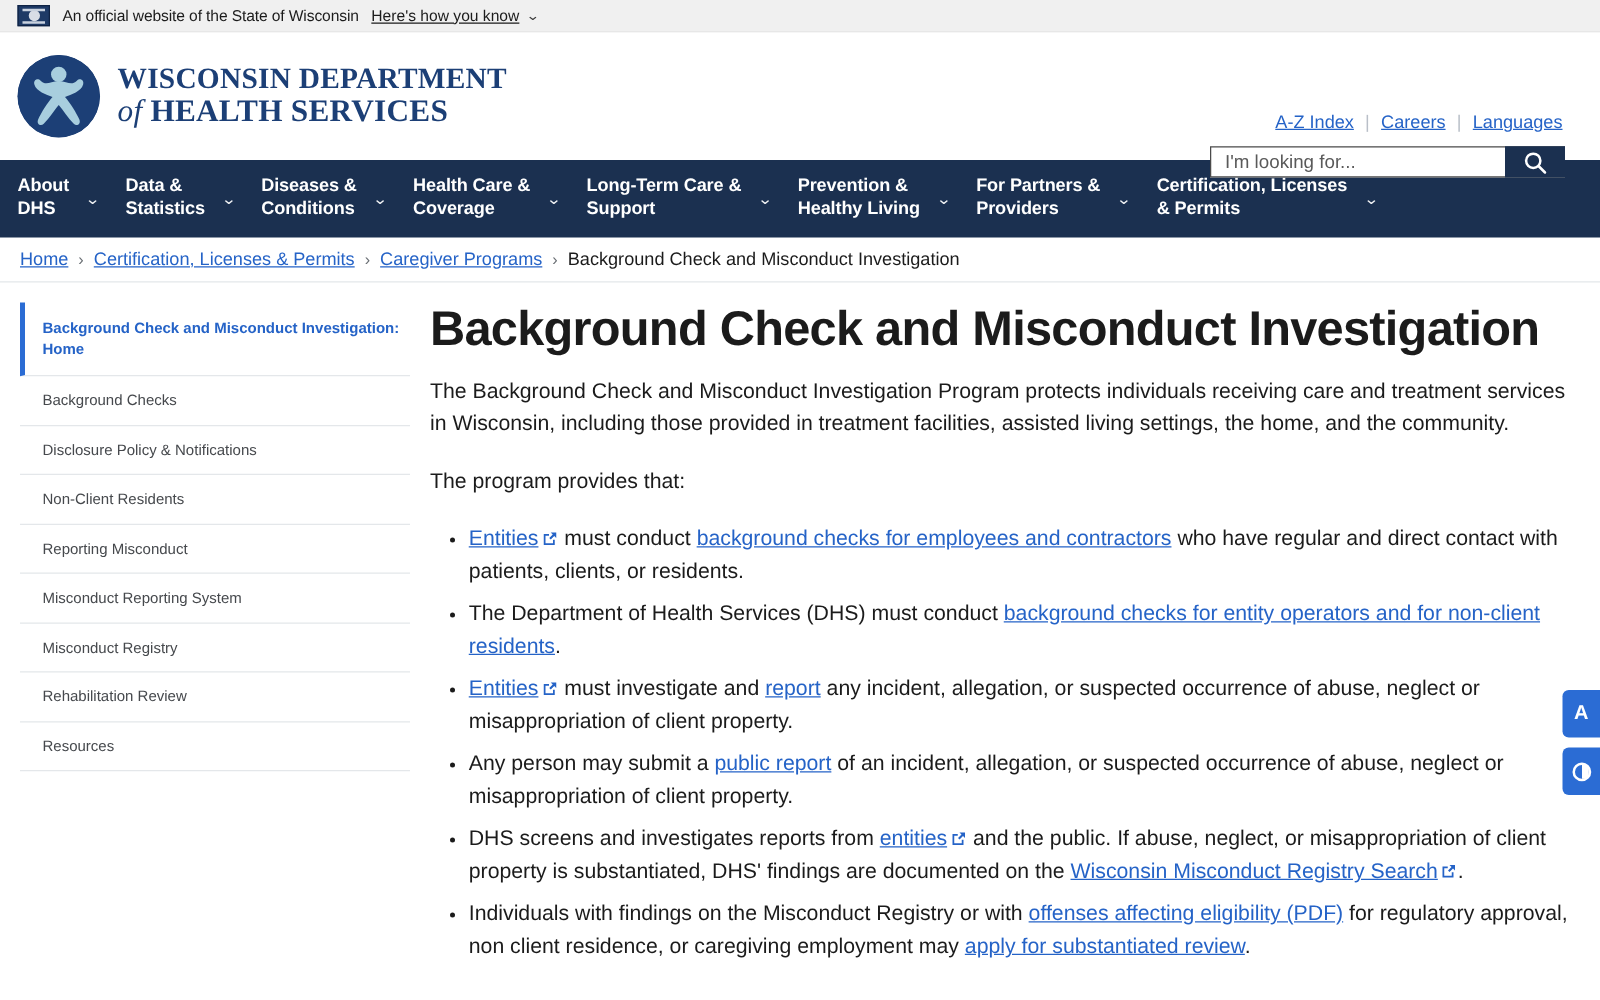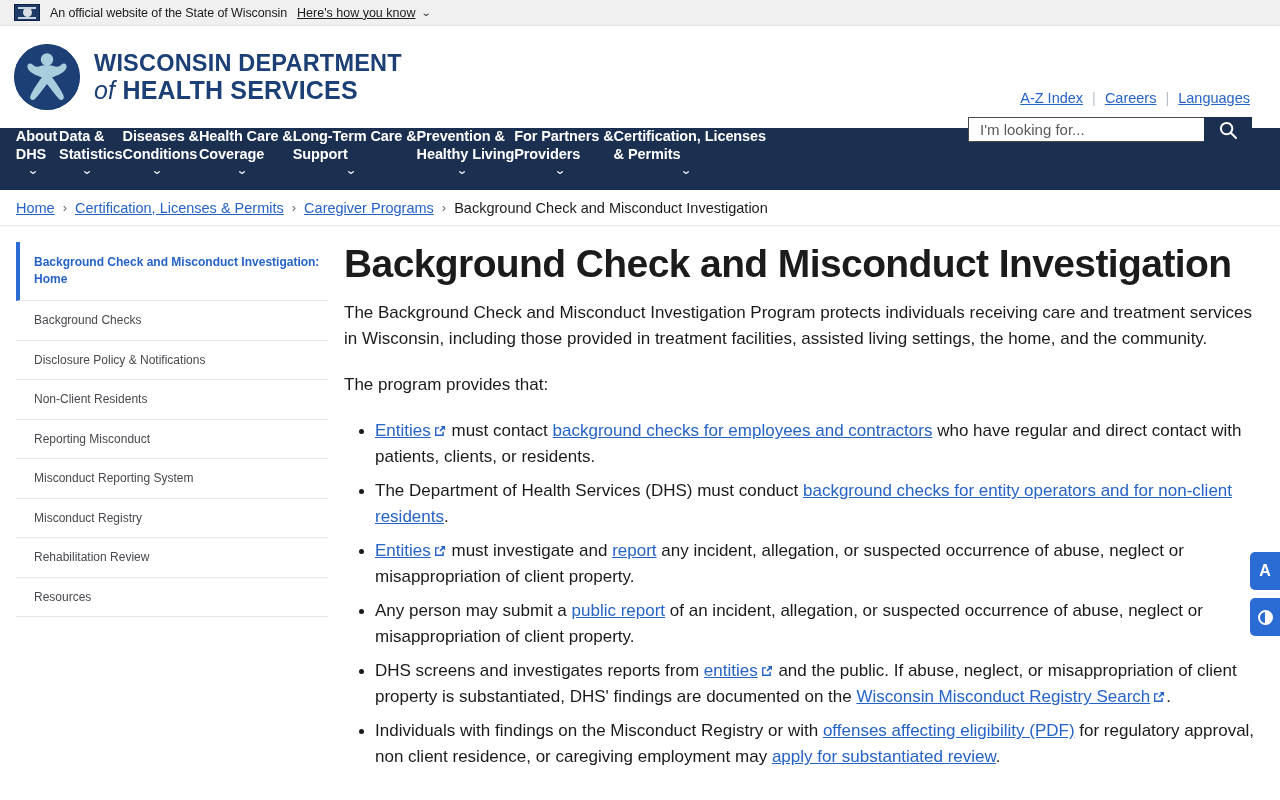--- a/index.html
+++ b/index.html
@@ -76,21 +76,21 @@
     width: 66px; height: 66px;
     border-radius: 50%;
     background: #1c3f76;
     position: relative;
     flex: none;
     overflow: hidden;
   }
   .brand-mark svg { position: absolute; inset: 0; }
   .brand-words {
     margin-left: 14px;
-    font-family: Liberation Sans, sans-serif;
+    font-family: Liberation Serif, serif;
     color: #1c3f76;
     line-height: 1.12;
   }
   .brand-words .l1 {
     font-size: 23.5px;
     font-weight: bold;
     letter-spacing: 0.2px;
   }
   .brand-words .l2 {
     font-size: 25px;
@@ -155,21 +155,20 @@
     height: 62px;
     display: flex;
     align-items: center;
     padding-left: 14px;
   }
   .nav-item {
     display: flex;
     align-items: center;
     height: 62px;
     cursor: pointer;
-    flex-direction: column;
   }
   .nav-item .label {
     color: #ffffff;
     font-size: 14.5px;
     font-weight: bold;
     line-height: 1.22;
     letter-spacing: -0.1px;
     white-space: pre-line;
   }
   .nav-item .chev {
@@ -415,21 +414,21 @@
       <div class="side-item"><span>Resources</span></div>
     </aside>
   <main class="content">
     <h1 class="page-title">Background Check and Misconduct Investigation</h1>
     <p>The Background Check and Misconduct Investigation Program protects individuals receiving care and treatment services in Wisconsin, including those provided in treatment facilities, assisted living settings, the home, and the community.</p>
     <p>The program provides that:</p>
     <ul id="bullets">
         <li><a href="#">Entities</a><svg class="ext-icon" viewBox="0 0 12 12">
             <path d="M1 2.2h4.2v1.4H2.4v6h6V6.8h1.4V11H1V2.2z" fill="#2563c7"></path>
             <path d="M6.6 1h4.4v4.4L9.4 3.8 6.6 6.6 5.4 5.4 8.2 2.6 6.6 1z" fill="#2563c7"></path>
-          </svg><span> must contact </span><a href="#">background checks for employees and contractors</a><span> who have regular and direct contact with patients, clients, or residents.</span></li>
+          </svg><span> must conduct </span><a href="#">background checks for employees and contractors</a><span> who have regular and direct contact with patients, clients, or residents.</span></li>
         <li><span>The Department of Health Services (DHS) must conduct </span><a href="#">background checks for entity operators and for non-client residents</a><span>.</span></li>
         <li><a href="#">Entities</a><svg class="ext-icon" viewBox="0 0 12 12">
             <path d="M1 2.2h4.2v1.4H2.4v6h6V6.8h1.4V11H1V2.2z" fill="#2563c7"></path>
             <path d="M6.6 1h4.4v4.4L9.4 3.8 6.6 6.6 5.4 5.4 8.2 2.6 6.6 1z" fill="#2563c7"></path>
           </svg><span> must investigate and </span><a href="#">report</a><span> any incident, allegation, or suspected occurrence of abuse, neglect or misappropriation of client property.</span></li>
         <li><span>Any person may submit a </span><a href="#">public report</a><span> of an incident, allegation, or suspected occurrence of abuse, neglect or misappropriation of client property.</span></li>
         <li><span>DHS screens and investigates reports from </span><a href="#">entities</a><svg class="ext-icon" viewBox="0 0 12 12">
             <path d="M1 2.2h4.2v1.4H2.4v6h6V6.8h1.4V11H1V2.2z" fill="#2563c7"></path>
             <path d="M6.6 1h4.4v4.4L9.4 3.8 6.6 6.6 5.4 5.4 8.2 2.6 6.6 1z" fill="#2563c7"></path>
           </svg><span> and the public. If abuse, neglect, or misappropriation of client property is substantiated, DHS' findings are documented on the </span><a href="#">Wisconsin Misconduct Registry Search</a><svg class="ext-icon" viewBox="0 0 12 12">

